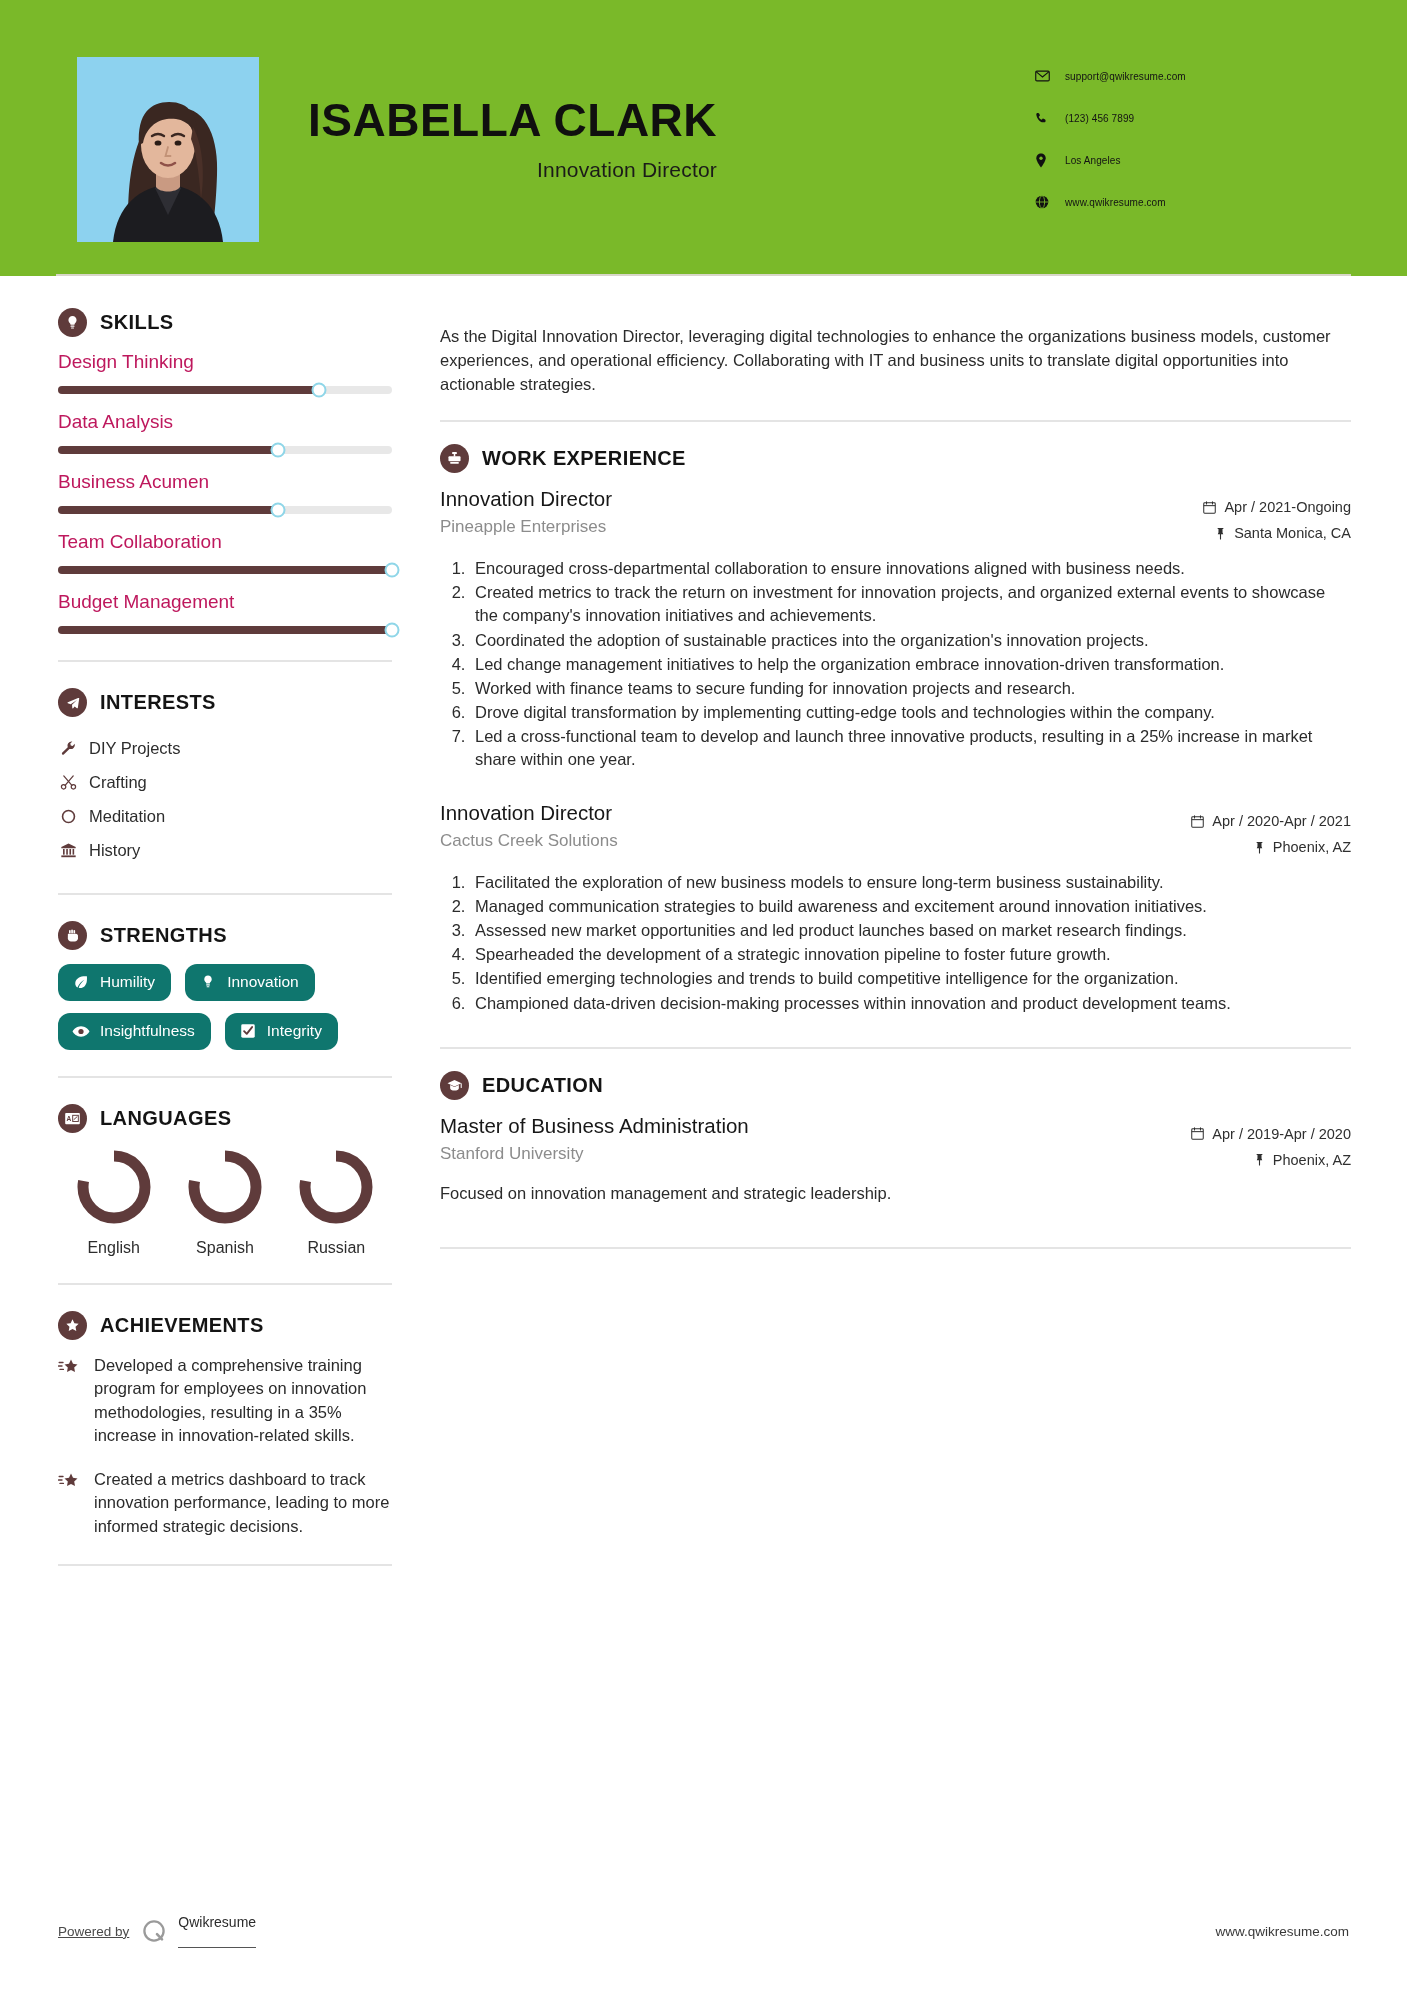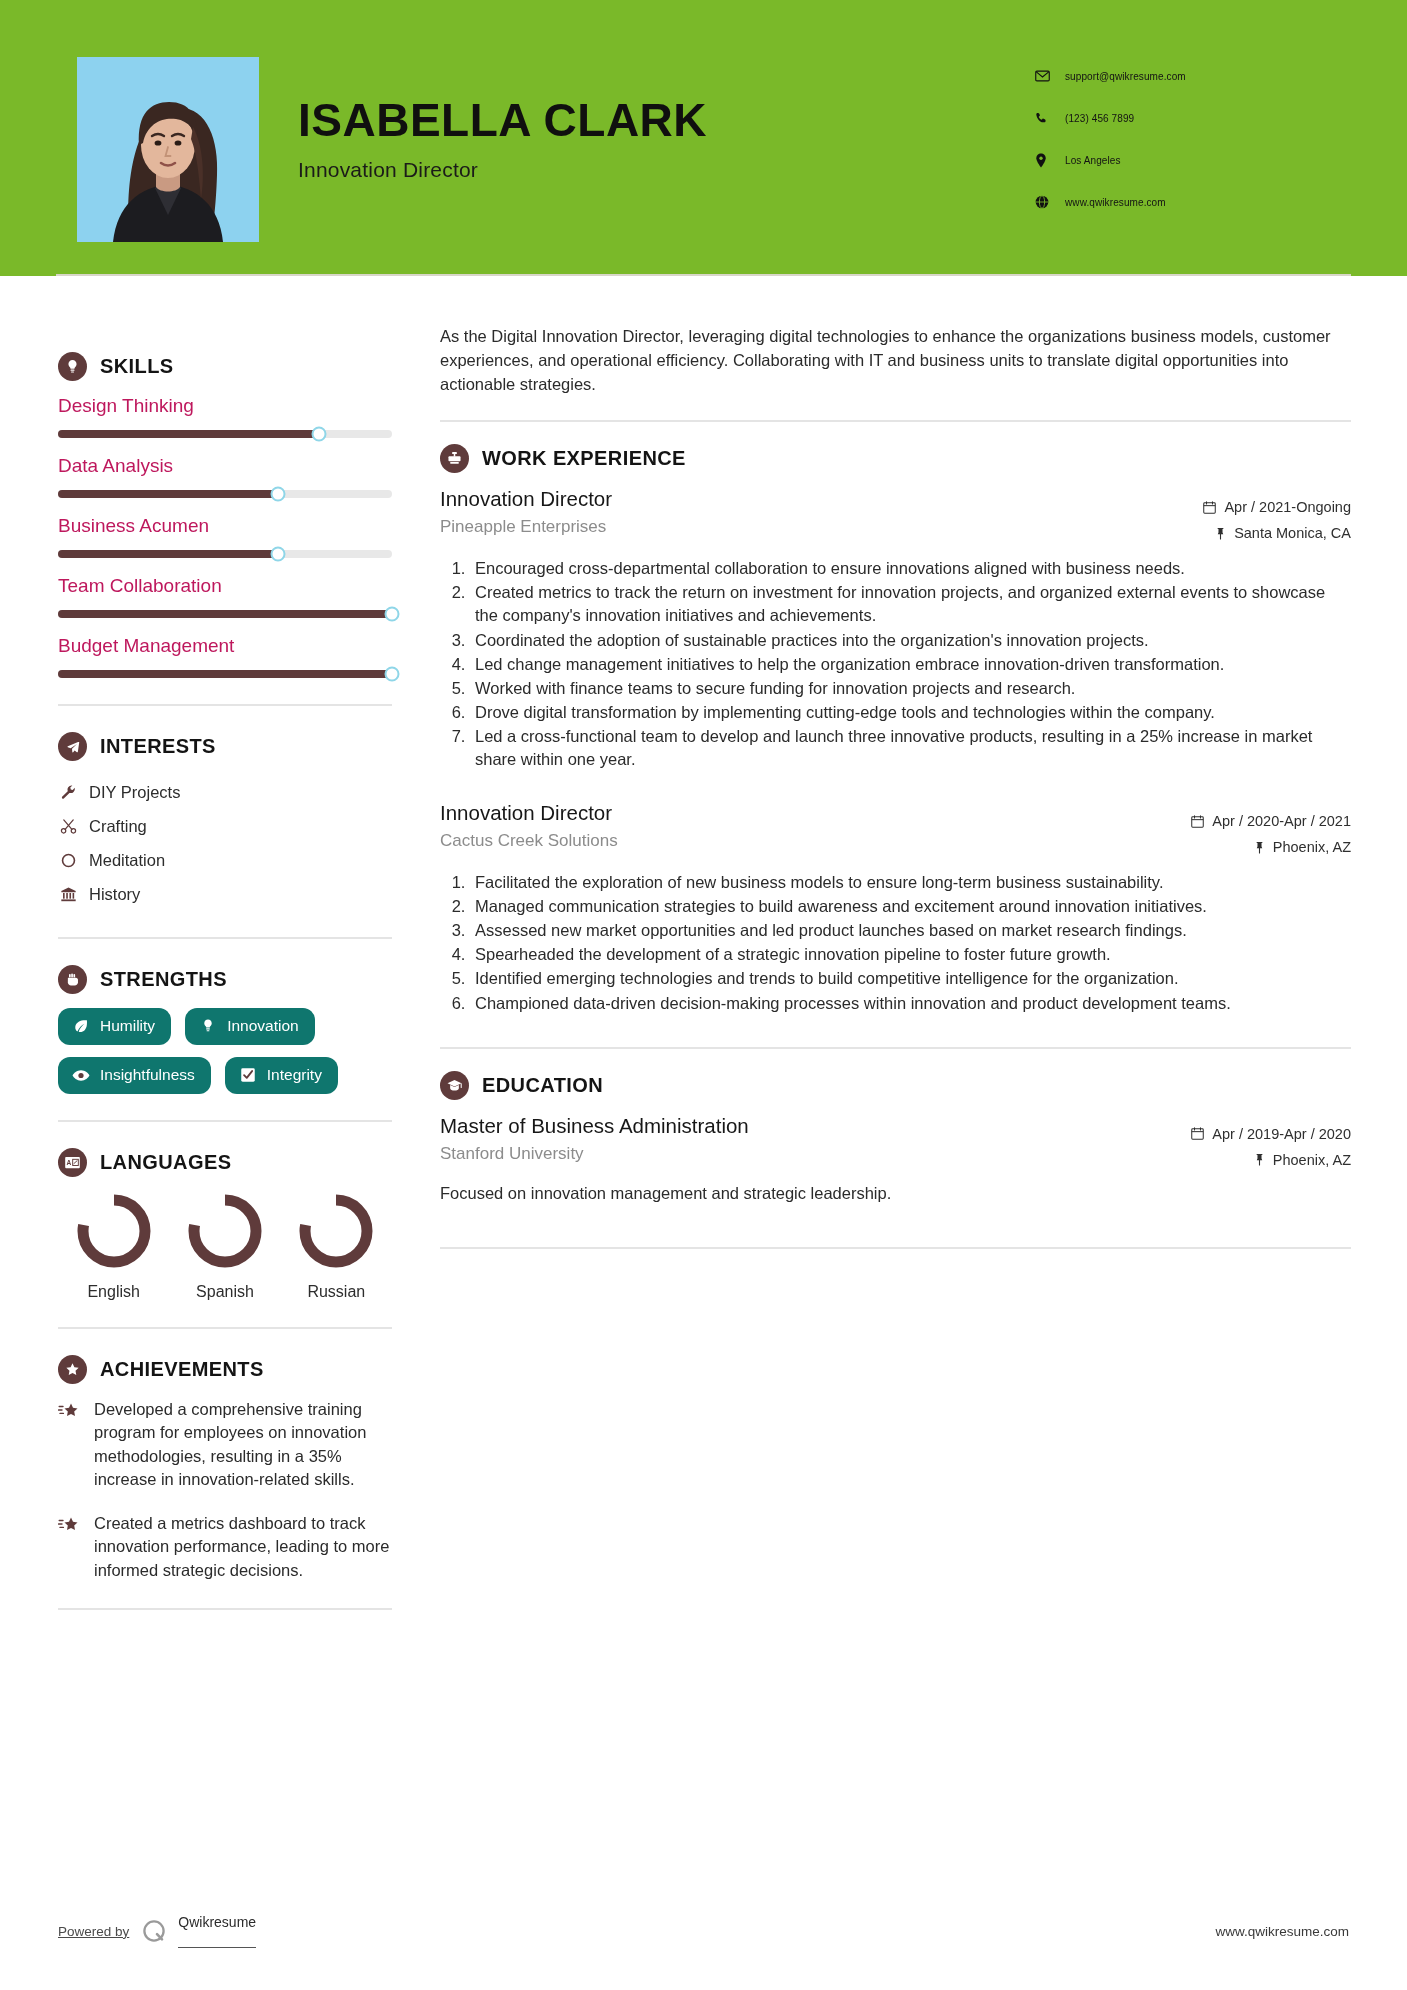--- a/index.html
+++ b/index.html
@@ -21,21 +21,21 @@
     padding: 0;
   }
   .photo {
     position: absolute;
     left: 77px; top: 57px;
     width: 182px; height: 185px;
     background: #8dd2ef;
     overflow: hidden;
   }
   .photo svg { display: block; }
-  .name-block { position: absolute; left: 298px; top: 96px; }
+  .name-block { position: absolute; left: 308px; top: 96px; text-align: right; }
   .name {
     font-size: 46px;
     font-weight: 700;
     letter-spacing: 0.5px;
     color: #10100f;
     line-height: 1.05;
   }
   .role {
     font-size: 21px;
     color: #1b1b19;
@@ -70,22 +70,21 @@
     background: #d8d6c9;
   }
 
   
   .body {
     display: flex;
     padding: 0;
   }
   .sidebar {
     width: 440px;
-    padding: 52px 48px 0 58px;
-    margin-top: 24px;
+    padding: 32px 48px 0 58px;
   }
   .mainarea {
     flex: 1;
     padding: 48px 56px 0 0;
     margin-left: 0;
   }
 
   
   .sec-head {
     display: flex;

